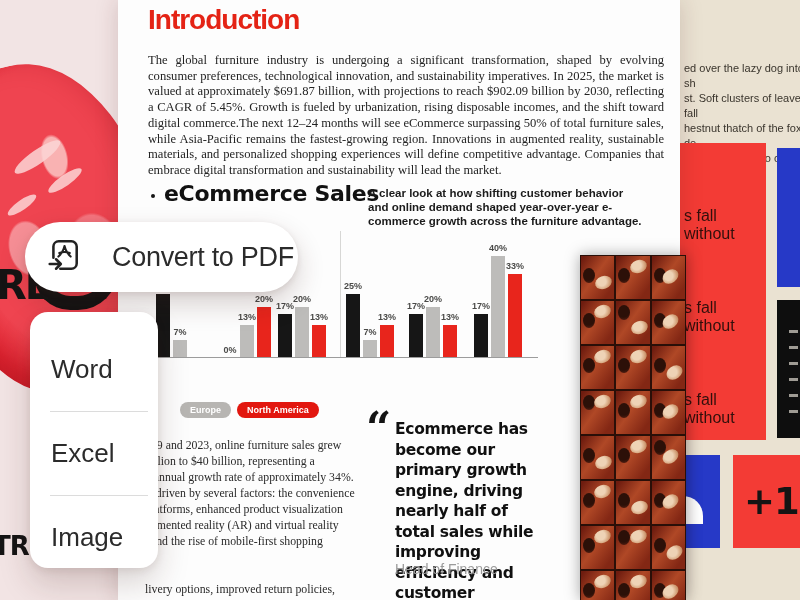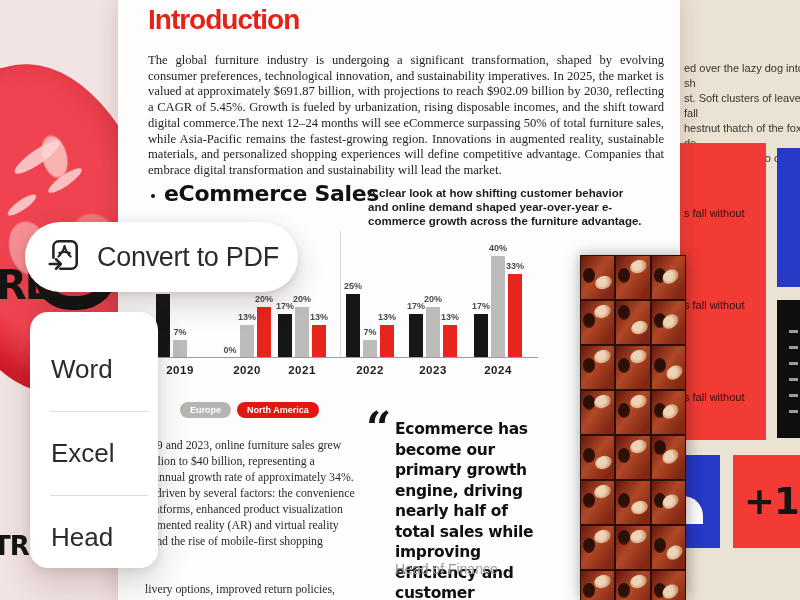--- a/index.html
+++ b/index.html
@@ -27,21 +27,21 @@
   .poster-letters-bottom { position:absolute; left:-7px; top:531px; font-weight:bold;
         font-size:26px; letter-spacing:-1px; color:#141414; font-family:"DejaVu Sans", sans-serif; }
 
   
   .right-bg { position:absolute; right:0; top:0; width:145px; height:600px;
               background:#eae2d2; z-index:1; }
   .story-text { position:absolute; left:684px; top:61px; width:130px; z-index:2;
                 font-size:11px; line-height:15px; color:#3a352d; white-space:pre-line; }
   .red-panel { position:absolute; left:679px; top:143px; width:87px; height:297px;
                background:#f33b35; z-index:2; }
-  .red-panel .lbl { position:absolute; left:5px; font-size:11px; color:#33100c; }
+  .red-panel .lbl { position:absolute; left:5px; font-size:16px; color:#33100c; }
   .blue-top { position:absolute; left:777px; top:148px; width:23px; height:139px;
               background:#2639c7; z-index:2; }
   .black-panel { position:absolute; left:777px; top:300px; width:23px; height:138px;
                  background:#0e0e0e; z-index:2; }
   .black-panel .dash { position:absolute; right:2px; width:9px; height:3px;
                        background:#b9b4ab; opacity:.85; }
   .blue-sq { position:absolute; left:683px; top:455px; width:37px; height:93px;
              background:#2639c7; z-index:2; }
   .blue-sq .dome { position:absolute; left:0; bottom:24px; width:20px; height:28px;
                    background:#fff; border-radius:0 22px 0 0; }
@@ -101,21 +101,21 @@
                   border-radius:50%; transform:rotate(-20deg);
                   background:radial-gradient(circle at 42% 38%, #eed3b6 0 35%, #d3a078 65%, #a35f3a 100%); }
   .pcell:nth-child(3n)::after { top:14px; right:6px; transform:rotate(-35deg); }
   .pcell:nth-child(4n+1)::after { top:20px; right:2px; }
   .pcell:nth-child(5n)::before { top:4px; }
   .pcell:nth-child(4n) { background:linear-gradient(115deg,#81structure 0,#81311a 10%,#c05a30 55%,#7c2413 90%); }
 
   
   .convert-btn { position:absolute; left:25px; top:222px; width:273px; height:70px;
                  background:#fff; border-radius:35px; z-index:10; display:flex;
-                 align-items:center; padding-left:21px; gap:15px; cursor:pointer;
+                 align-items:center; padding-left:21px; gap:30px; cursor:pointer;
                  box-shadow:0 12px 28px rgba(60,25,20,.20), 0 2px 6px rgba(60,25,20,.10); }
   .convert-label { font-size:27px; color:#2b2b2b; letter-spacing:-0.3px; }
   .menu { position:absolute; left:30px; top:312px; width:128px; height:256px;
           background:#fff; border-radius:18px; z-index:10; padding-top:16px;
           box-shadow:0 16px 32px rgba(60,25,20,.18), 0 2px 8px rgba(60,25,20,.10); }
   .menu-item { height:83px; display:flex; align-items:center; padding-left:21px;
                font-size:26px; color:#2b2b2b; cursor:pointer; }
   .menu-div { height:1px; background:#dcdcdc; margin:0 10px 0 20px; }
 </style>
 </head>
@@ -194,28 +194,20 @@
       <div class="bar" style="left: 325px; height: 33px; background: rgb(232, 37, 28);"></div>
       <div class="bar-label" style="left: 315px; bottom: 36px;">13%</div>
       <div class="bar" style="left: 356px; height: 44px; background: rgb(22, 22, 22);"></div>
       <div class="bar-label" style="left: 346px; bottom: 47px;">17%</div>
       <div class="bar" style="left: 373px; height: 102px; background: rgb(189, 188, 186);"></div>
       <div class="bar-label" style="left: 363px; bottom: 105px;">40%</div>
       <div class="bar" style="left: 390px; height: 84px; background: rgb(232, 37, 28);"></div>
       <div class="bar-label" style="left: 380px; bottom: 87px;">33%</div>
     </div>
   <div class="axis"></div>
-  <div class="year-row">
-      <div class="year" style="left: 38px;">2019</div>
-      <div class="year" style="left: 105px;">2020</div>
-      <div class="year" style="left: 160px;">2021</div>
-      <div class="year" style="left: 228px;">2022</div>
-      <div class="year" style="left: 291px;">2023</div>
-      <div class="year" style="left: 356px;">2024</div>
-    </div>
   <div class="legend">
       <div class="pill" style="background: rgb(183, 181, 178);">Europe</div>
       <div class="pill" style="background: rgb(226, 23, 15);">North America</div>
     </div>
 
   <div class="left-col">019 and 2023, online furniture sales grew
 billion to $40 billion, representing a
 d annual growth rate of approximately 34%.
 is driven by several factors: the convenience
 platforms, enhanced product visualization
@@ -271,14 +263,14 @@
     </svg>
   </span>
   <span class="convert-label">Convert to PDF</span>
 </div>
 
 <div class="menu">
   <div class="menu-item">Word</div>
   <div class="menu-div"></div>
   <div class="menu-item">Excel</div>
   <div class="menu-div"></div>
-  <div class="menu-item">Head</div>
+  <div class="menu-item">Image</div>
 </div>
 
 </body></html>

